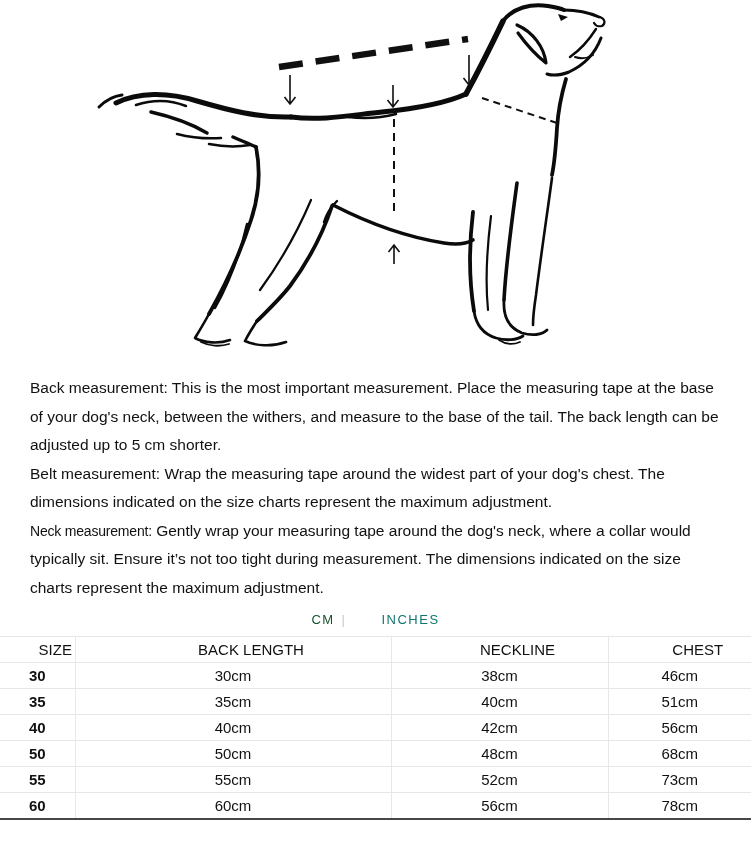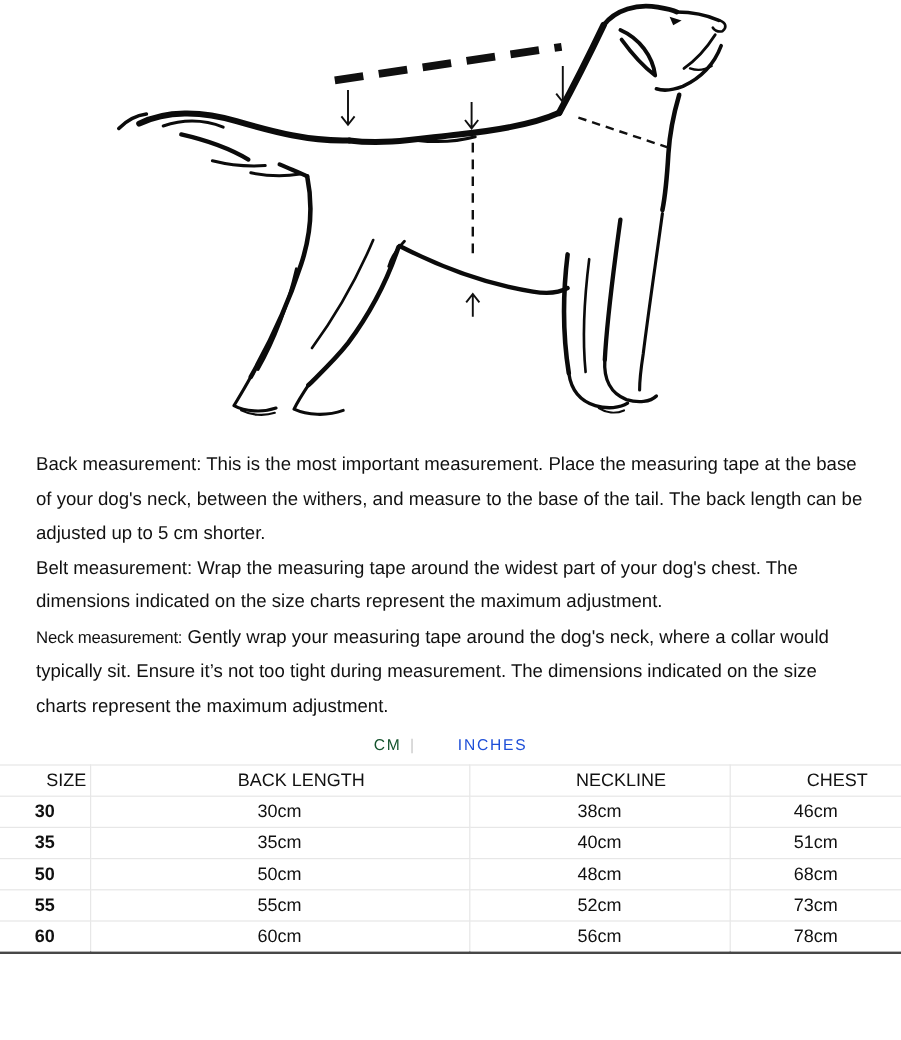--- a/index.html
+++ b/index.html
@@ -28,21 +28,21 @@
   
   .unit-toggle{
     text-align:center;
     padding:10px 0 9px 0;
     font-size:13px;
     letter-spacing:1.5px;
     user-select:none;
   }
   .unit-cm{color:#14532d;cursor:pointer;margin-top:39px;}
   .unit-sep{color:#c9c9c9;padding:0 7px;}
-  .unit-inches{color:#1d4ed8;cursor:pointer;margin-left:28px;}
+  .unit-inches{color:#0f766e;cursor:pointer;margin-left:28px;}
 
   
   table.size-chart{
     width:751px;
     border-collapse:collapse;
     table-layout:fixed;
     font-size:15px;
     border-top:1px solid #e7e7e7;
     border-bottom:2px solid #474747;
   }
@@ -179,20 +179,26 @@
           <td>38cm</td>
           <td>46cm</td>
         </tr>
         <tr>
           <td class="size-col">35</td>
           <td>35cm</td>
           <td>40cm</td>
           <td>51cm</td>
         </tr>
         <tr>
+          <td class="size-col">40</td>
+          <td>40cm</td>
+          <td>42cm</td>
+          <td>56cm</td>
+        </tr>
+        <tr>
           <td class="size-col">50</td>
           <td>50cm</td>
           <td>48cm</td>
           <td>68cm</td>
         </tr>
         <tr>
           <td class="size-col">55</td>
           <td>55cm</td>
           <td>52cm</td>
           <td>73cm</td>

